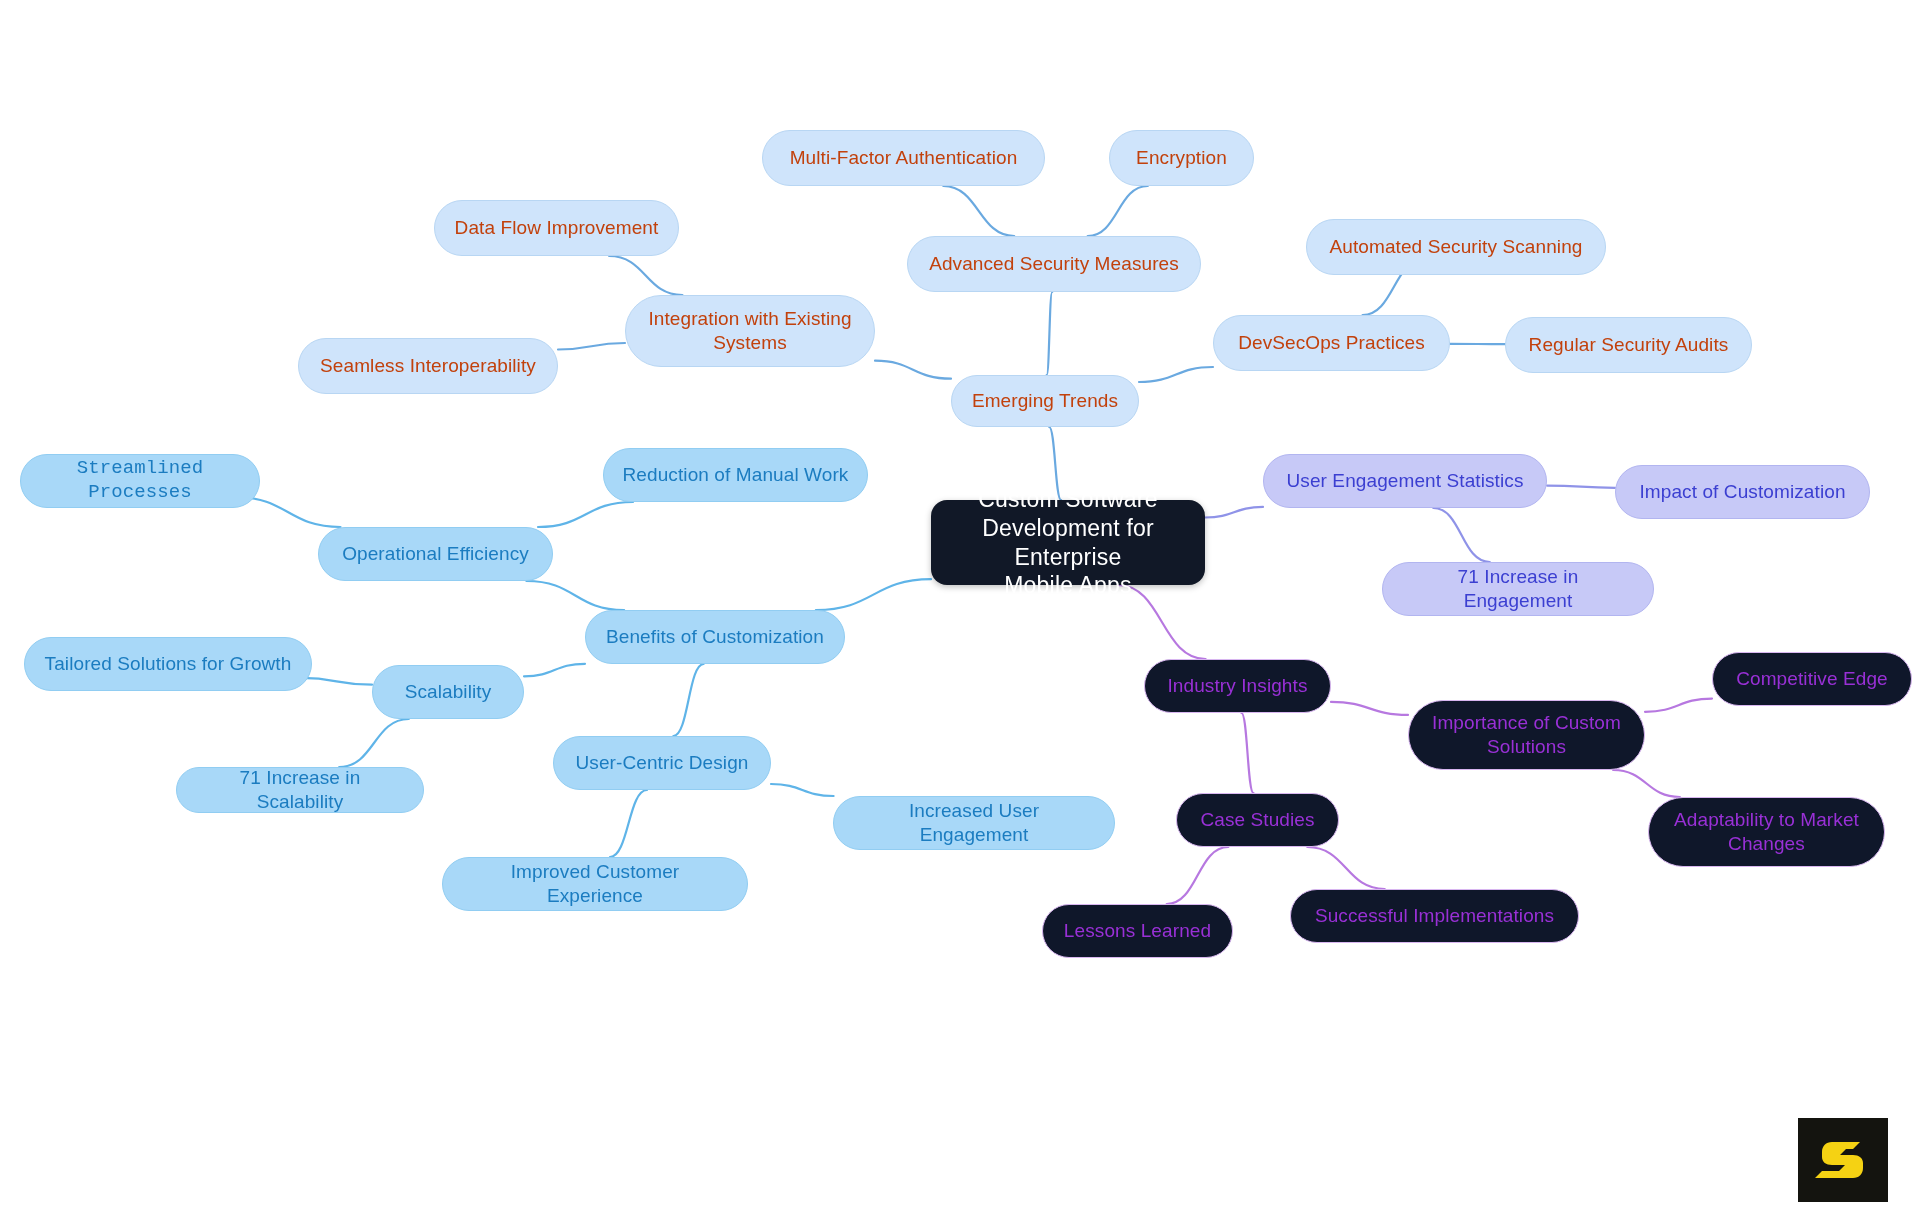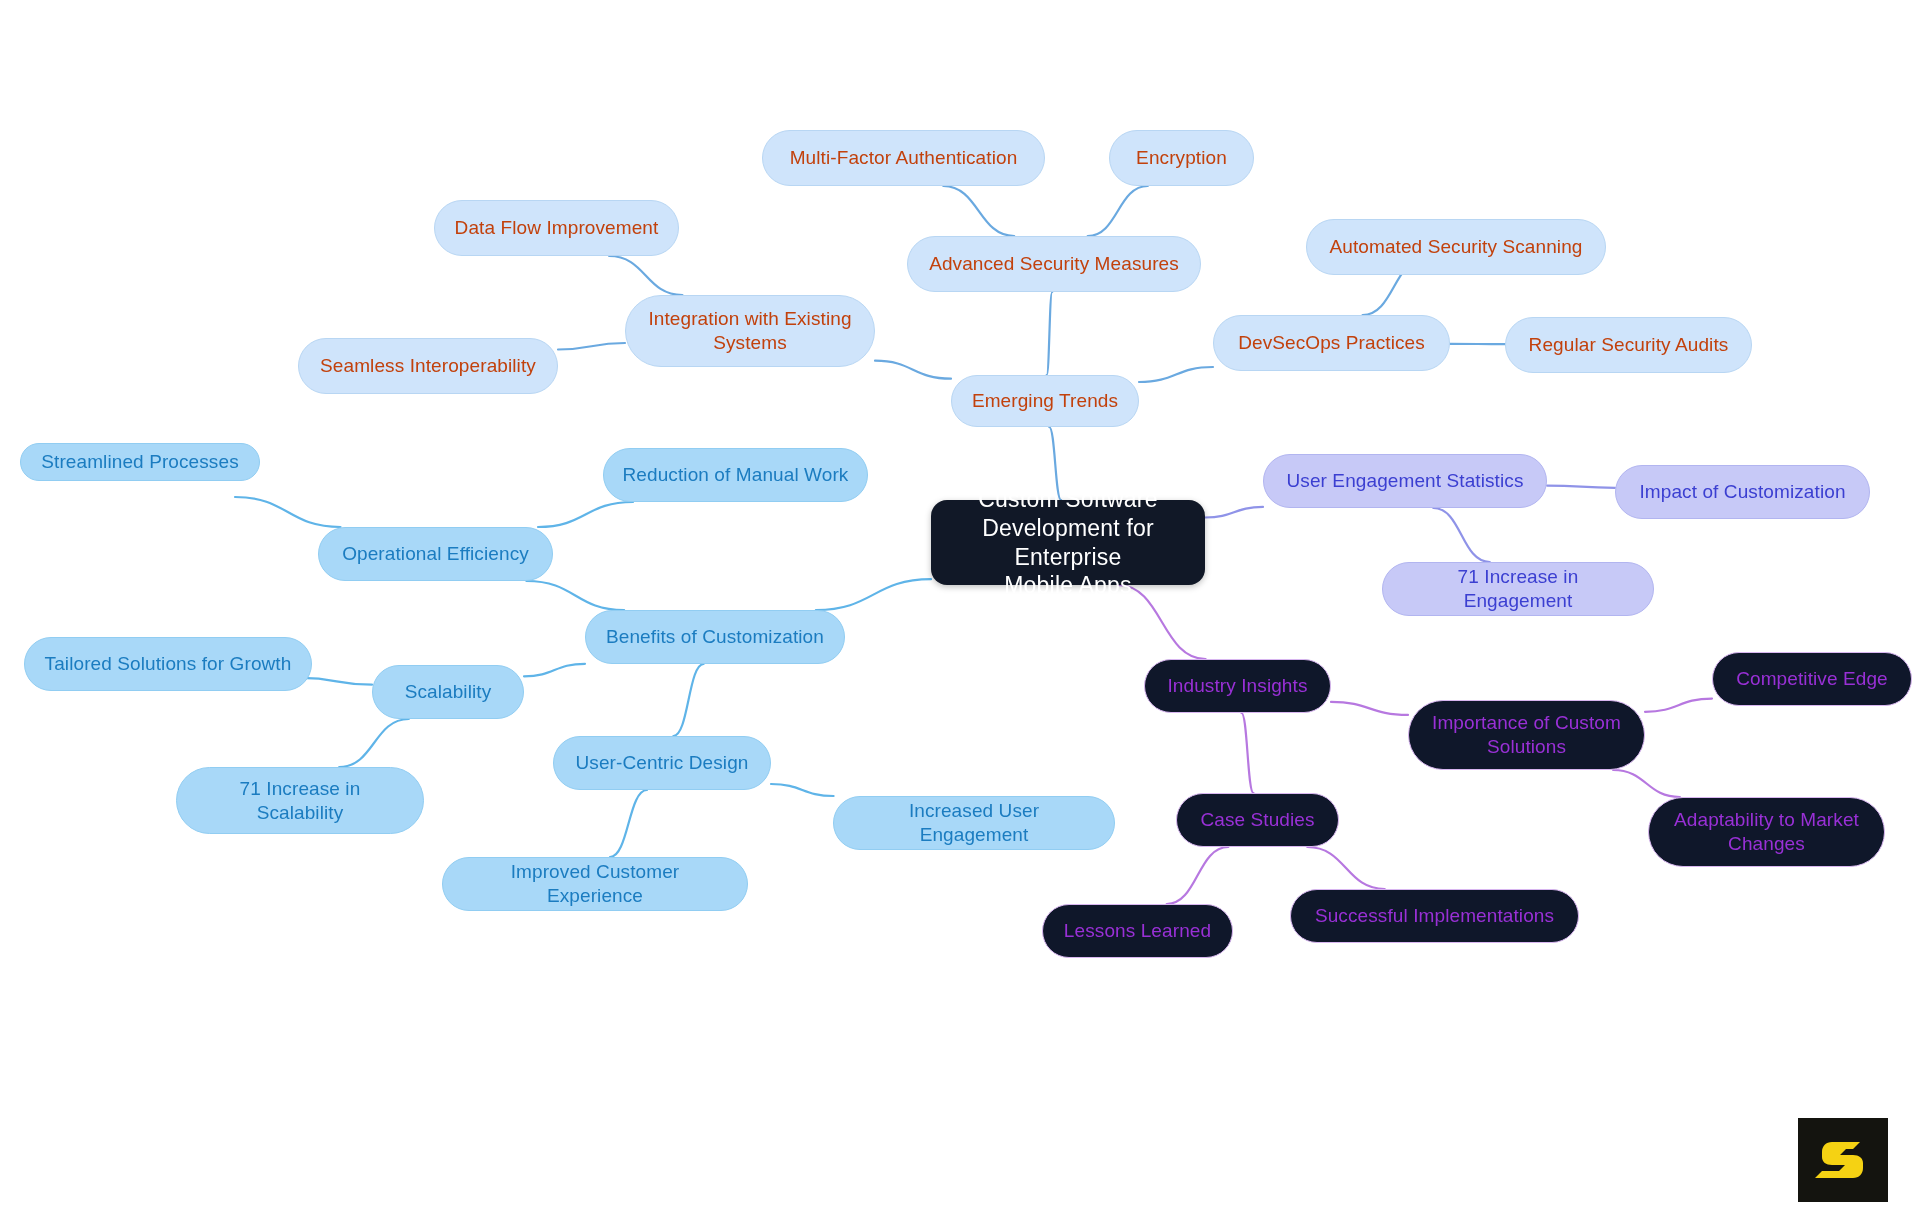--- a/index.html
+++ b/index.html
@@ -137,25 +137,25 @@
       <div class="node blue-light" style="left: 1109px; top: 130px; width: 145px; height: 56px;"><span>Encryption</span></div>
       <div class="node blue-light" style="left: 625px; top: 295px; width: 250px; height: 72px;"><span>Integration with Existing
 Systems</span></div>
       <div class="node blue-light" style="left: 434px; top: 200px; width: 245px; height: 56px;"><span>Data Flow Improvement</span></div>
       <div class="node blue-light" style="left: 298px; top: 338px; width: 260px; height: 56px;"><span>Seamless Interoperability</span></div>
       <div class="node blue-light" style="left: 1213px; top: 315px; width: 237px; height: 56px;"><span>DevSecOps Practices</span></div>
       <div class="node blue-light" style="left: 1306px; top: 203px; width: 300px; height: 56px; margin-top: 16px;"><span>Automated Security Scanning</span></div>
       <div class="node blue-light" style="left: 1505px; top: 317px; width: 247px; height: 56px;"><span>Regular Security Audits</span></div>
       <div class="node blue-sky" style="left: 585px; top: 610px; width: 260px; height: 54px;"><span>Benefits of Customization</span></div>
       <div class="node blue-sky" style="left: 318px; top: 527px; width: 235px; height: 54px;"><span>Operational Efficiency</span></div>
-      <div class="node blue-sky" style="left: 20px; top: 443px; width: 240px; height: 38px;"><span>Streamlined Processes</span></div>
+      <div class="node blue-sky" style="left: 20px; top: 454px; width: 240px; height: 54px; font-family: Liberation Mono, monospace;"><span>Streamlined Processes</span></div>
       <div class="node blue-sky" style="left: 603px; top: 448px; width: 265px; height: 54px;"><span>Reduction of Manual Work</span></div>
       <div class="node blue-sky" style="left: 372px; top: 665px; width: 152px; height: 54px;"><span>Scalability</span></div>
       <div class="node blue-sky" style="left: 24px; top: 637px; width: 288px; height: 54px;"><span>Tailored Solutions for Growth</span></div>
-      <div class="node blue-sky" style="left: 176px; top: 767px; width: 248px; height: 67px;"><span>71 Increase in Scalability</span></div>
+      <div class="node blue-sky" style="left: 176px; top: 767px; width: 248px; height: 46px;"><span>71 Increase in Scalability</span></div>
       <div class="node blue-sky" style="left: 553px; top: 736px; width: 218px; height: 54px;"><span>User-Centric Design</span></div>
       <div class="node blue-sky" style="left: 833px; top: 796px; width: 282px; height: 54px;"><span>Increased User Engagement</span></div>
       <div class="node blue-sky" style="left: 442px; top: 857px; width: 306px; height: 54px;"><span>Improved Customer Experience</span></div>
       <div class="node periwinkle" style="left: 1263px; top: 454px; width: 284px; height: 54px; align-items: center;"><span>User Engagement Statistics</span></div>
       <div class="node periwinkle" style="left: 1615px; top: 465px; width: 255px; height: 54px;"><span>Impact of Customization</span></div>
       <div class="node periwinkle" style="left: 1382px; top: 562px; width: 272px; height: 54px;"><span>71 Increase in Engagement</span></div>
       <div class="node orchid" style="left: 1144px; top: 659px; width: 187px; height: 54px;"><span>Industry Insights</span></div>
       <div class="node orchid" style="left: 1408px; top: 700px; width: 237px; height: 70px;"><span>Importance of Custom
 Solutions</span></div>
       <div class="node orchid" style="left: 1712px; top: 652px; width: 200px; height: 54px;"><span>Competitive Edge</span></div>

